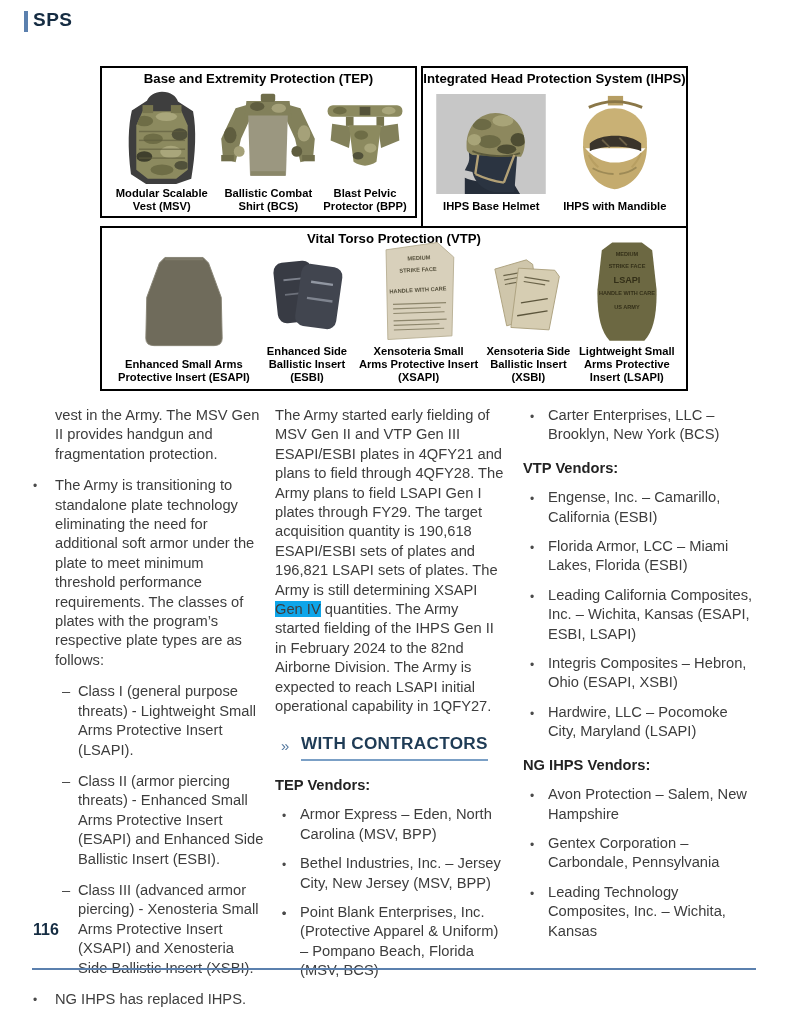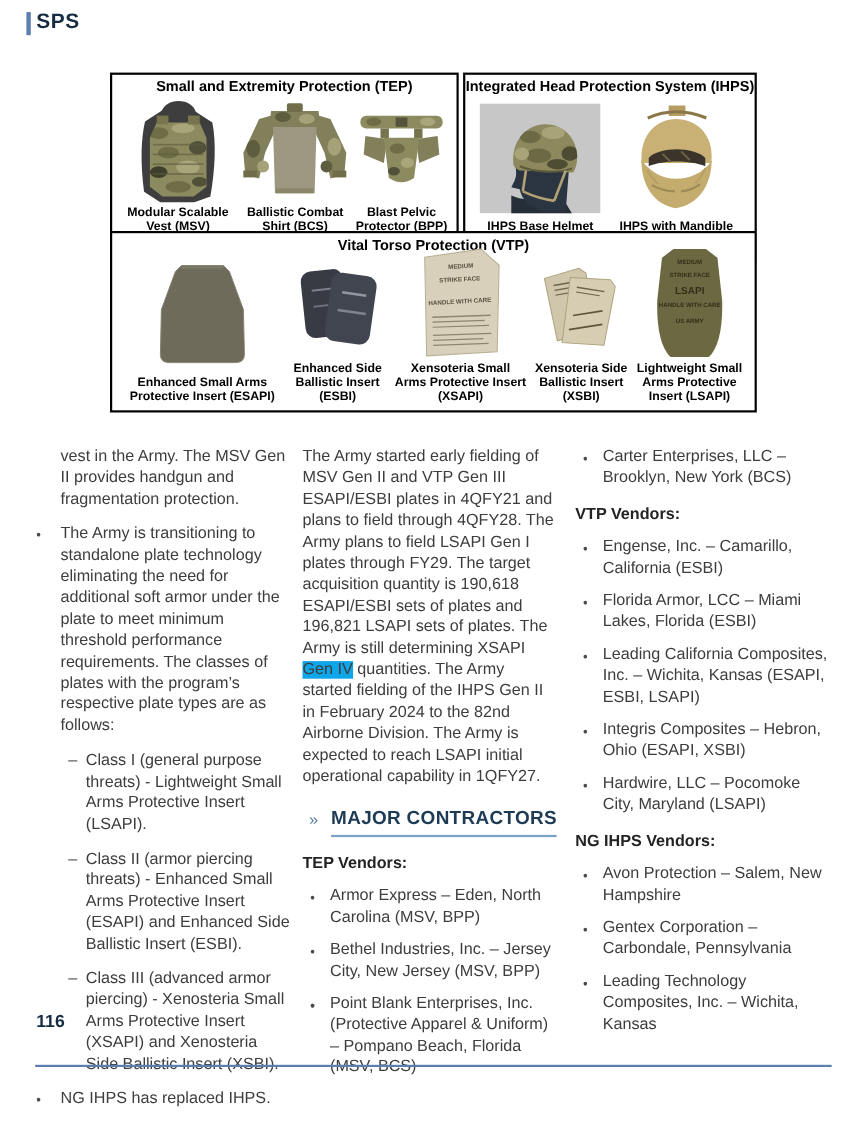--- a/index.html
+++ b/index.html
@@ -7,21 +7,21 @@
     width:788px;height:1027px;position:relative;background:#ffffff;overflow:hidden;
     font-family:"Liberation Sans","DejaVu Sans",sans-serif;color:#3d3d3d;
   }
   
   .hdr{position:absolute;left:24px;top:9px;display:flex;align-items:flex-start;}
   .hdr .bar{width:4px;height:21px;background:#5b80ae;margin-right:5px;margin-top:2px;}
   .hdr .t{font-size:19px;font-weight:bold;color:#152c42;letter-spacing:.5px;}
 
   
   .figrow1{position:absolute;left:100px;top:66px;display:flex;gap:4px;}
-  .figrow2{position:absolute;left:100px;top:210px;}
+  .figrow2{position:absolute;left:100px;top:226px;}
   .box{border:2px solid #000;background:#fff;box-sizing:border-box;}
   .box.tep{width:317px;height:152px;}
   .box.ihps{width:267px;height:169px;}
   .box.vtp{width:588px;height:165px;}
   .box-title{text-align:center;font-weight:bold;font-size:13.2px;color:#000;margin-top:3px;}
   .figrowin{display:flex;justify-content:space-between;align-items:stretch;padding:1px 8px 4px;height:126px;}
   .vtp .figrowin{height:138px;padding:0 10px 4px;}
   .fig{display:flex;flex-direction:column;align-items:center;justify-content:flex-end;}
   .imgwrap{flex:1;display:flex;align-items:center;justify-content:center;}
   .fig-cap{font-size:11.2px;font-weight:bold;text-align:center;line-height:1.15;color:#000;}
@@ -53,21 +53,21 @@
 <body>
 
 <div class="hdr">
   <div class="bar"></div>
   <div class="t">SPS</div>
 </div>
 
 <div class="figrow1">
 
   <div class="box tep">
-    <div class="box-title">Small and Extremity Protection (TEP)</div>
+    <div class="box-title">Base and Extremity Protection (TEP)</div>
     <div class="figrowin">
       <div class="fig" style="width:106px">
         <div class="imgwrap">
           <svg width="92" height="94" viewBox="0 0 100 106">
             <path d="M50 2 C60 2 66 7 68 13 L85 24 C89 44 88 72 83 100 L66 106 L32 106 L15 95 C11 64 12 40 16 23 L33 12 C36 6 42 2 50 2 Z" fill="#3e3e3e"></path>
             <clipPath id="msvclip">
                 <path d="M28 24 L72 24 L79 40 L79 90 L66 100 L34 100 L21 90 L21 40 Z"></path>
               </clipPath>
             <path d="M28 24 L72 24 L79 40 L79 90 L66 100 L34 100 L21 90 L21 40 Z" fill="#8c8a5f"></path>
             <g clip-path="url(#msvclip)">
@@ -288,21 +288,21 @@
     <div class="li">
       <span class="mk">•</span>
       <span>NG IHPS has replaced IHPS.</span>
     </div>
   </div>
 
   <div class="c2">
     <p class="para"><span>The Army started early fielding of MSV Gen II and VTP Gen III ESAPI/ESBI plates in 4QFY21 and plans to field through 4QFY28. The Army plans to field LSAPI Gen I plates through FY29. The target acquisition quantity is 190,618 ESAPI/ESBI sets of plates and 196,821 LSAPI sets of plates. The Army is still determining XSAPI </span><span class="hl">Gen IV</span><span> quantities. The Army started fielding of the IHPS Gen II in February 2024 to the 82nd Airborne Division. The Army is expected to reach LSAPI initial operational capability in 1QFY27.</span></p>
     <div class="mc-head">
       <span class="mk">»</span>
-      <span class="tx">MAJOR CONTRACTORS</span>
+      <span class="tx">WITH CONTRACTORS</span>
     </div>
     <div class="vh">TEP Vendors:</div>
     <div class="vli">
       <span class="mk">•</span>
       <span>Armor Express – Eden, North Carolina (MSV, BPP)</span>
     </div>
     <div class="vli">
       <span class="mk">•</span>
       <span>Bethel Industries, Inc. – Jersey City, New Jersey (MSV, BPP)</span>
     </div>

